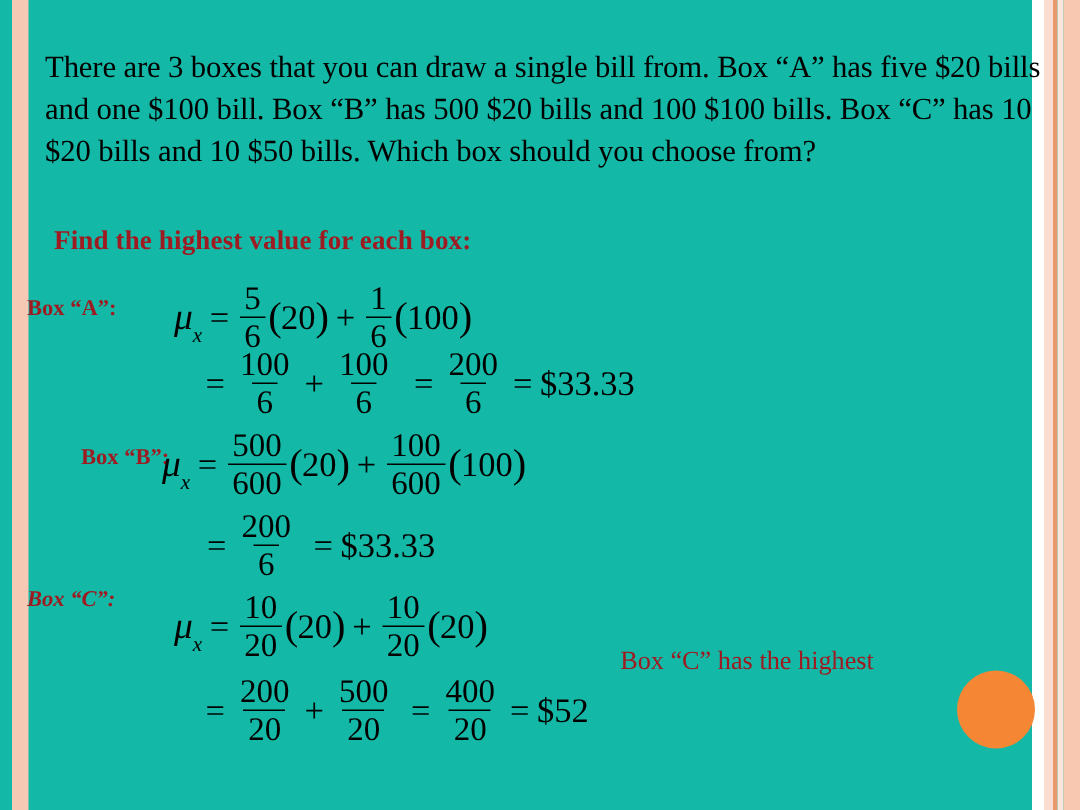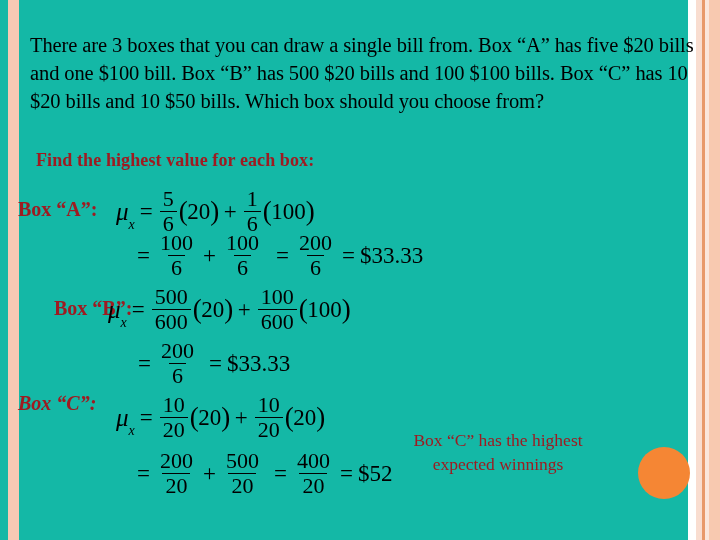--- a/index.html
+++ b/index.html
@@ -69,21 +69,21 @@
     left: 36px;
     top: 150px;
     font-size: 18px;
     color: #9e1b21;
     font-weight: bold;
     letter-spacing: 0.1px;
   }
 
   .box-label {
     position: absolute;
-    font-size: 20px;
+    font-size: 15px;
     color: #9e1b21;
     font-weight: bold;
     white-space: nowrap;
   }
   .lbl-a { left: 18px; top: 198px; }
   .lbl-b { left: 14px; top: 297px; margin-left: 40px; }
   .lbl-c { left: 18px; top: 392px; font-style: italic; }
 
   .conclusion {
     position: absolute;
@@ -286,16 +286,15 @@
     <span class="frac">
       <span class="num">400</span>
       <span class="den">20</span>
     </span>
     <span class="op">=</span>
     <span>$52</span>
   </div>
 
   <div class="conclusion">
     <div>Box “C” has the highest</div>
-    <div>expected winnings</div>
   </div>
 
 </div>
 
 </body></html>

